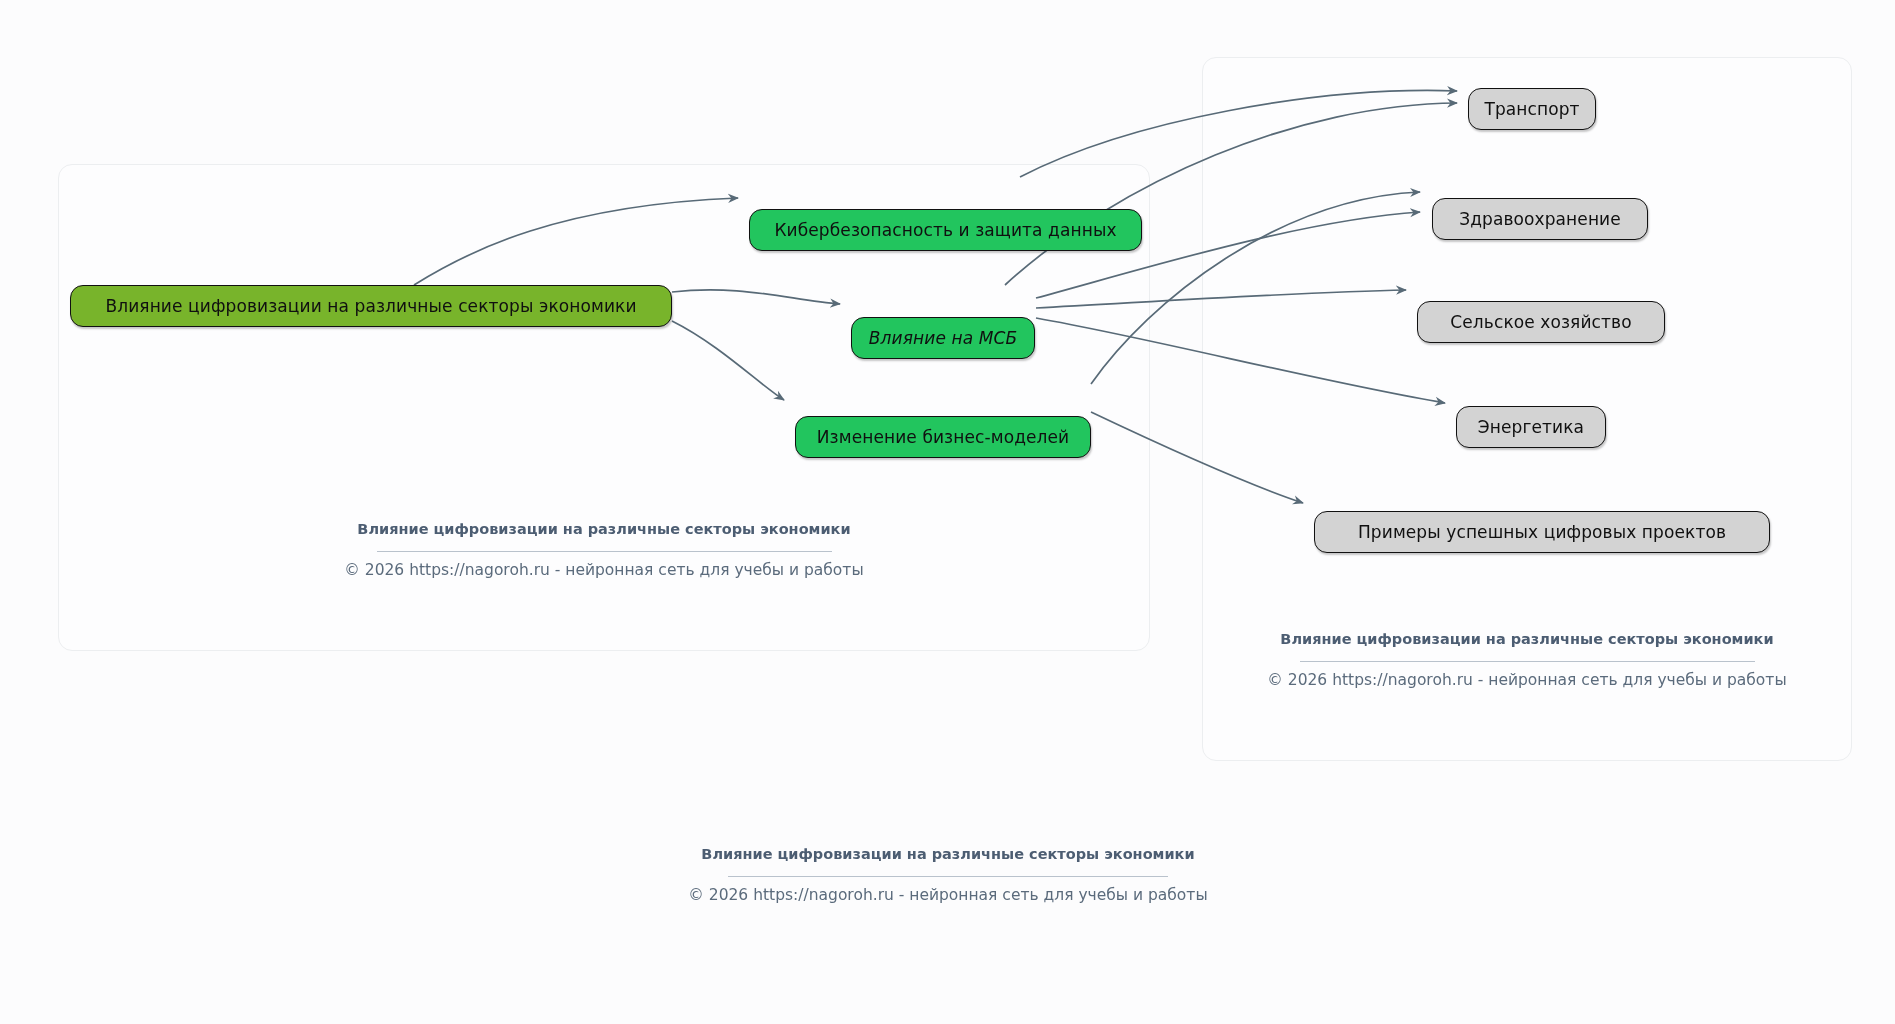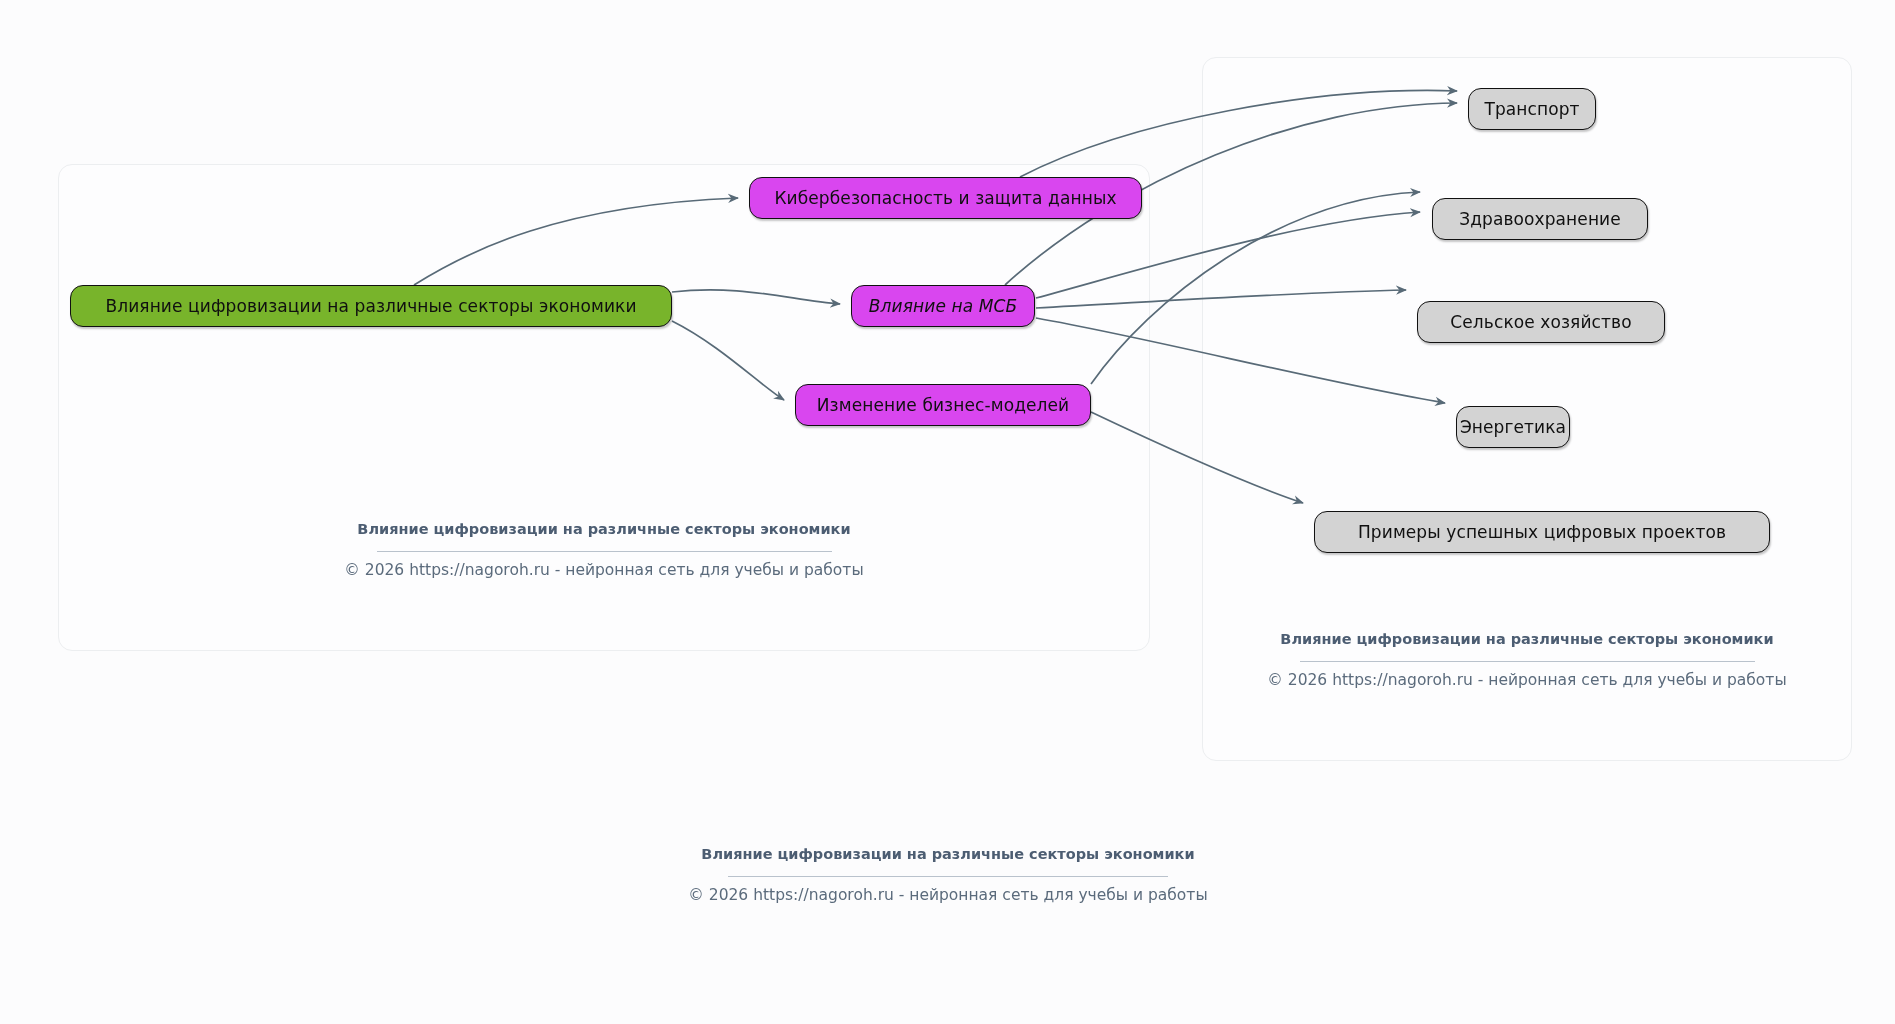--- a/index.html
+++ b/index.html
@@ -55,34 +55,34 @@
     font-size: 17px;
     line-height: 1;
     color: #101010;
     white-space: nowrap;
     padding: 0 14px;
     height: 42px;
     box-shadow: 1px 2px 2px rgba(0,0,0,0.22);
     letter-spacing: 0.1px;
   }
   .node.green  { background: #78b42b; }
-  .node.purple { background: #d946ef; }
+  .node.purple { background: #22c55e; margin-top: 32px; }
   .node.grey   { background: #d3d3d3; margin-top: 16px; }
 
   
   #node-root        { left: 70px;  top: 285px; width: 602px; }
   #node-cyber       { left: 749px; top: 177px; width: 393px; }
   #node-msb         { left: 851px; top: 285px; width: 184px; font-style: italic; }
   #node-biz         { left: 795px; top: 384px; width: 296px; text-align: center; }
 
   
   #node-transport   { left: 1468px; top: 72px;  width: 128px; }
   #node-health      { left: 1432px; top: 182px; width: 216px; }
   #node-agri        { left: 1417px; top: 285px; width: 248px; }
-  #node-energy      { left: 1456px; top: 390px; width: 114px; }
+  #node-energy      { left: 1456px; top: 390px; width: 150px; }
   #node-projects    { left: 1314px; top: 495px; width: 456px; }
 
   
   .footer {
     position: absolute;
     text-align: center;
     font-family: "DejaVu Sans", "Liberation Sans", sans-serif;
   }
   .footer-title {
     font-size: 14.5px;

